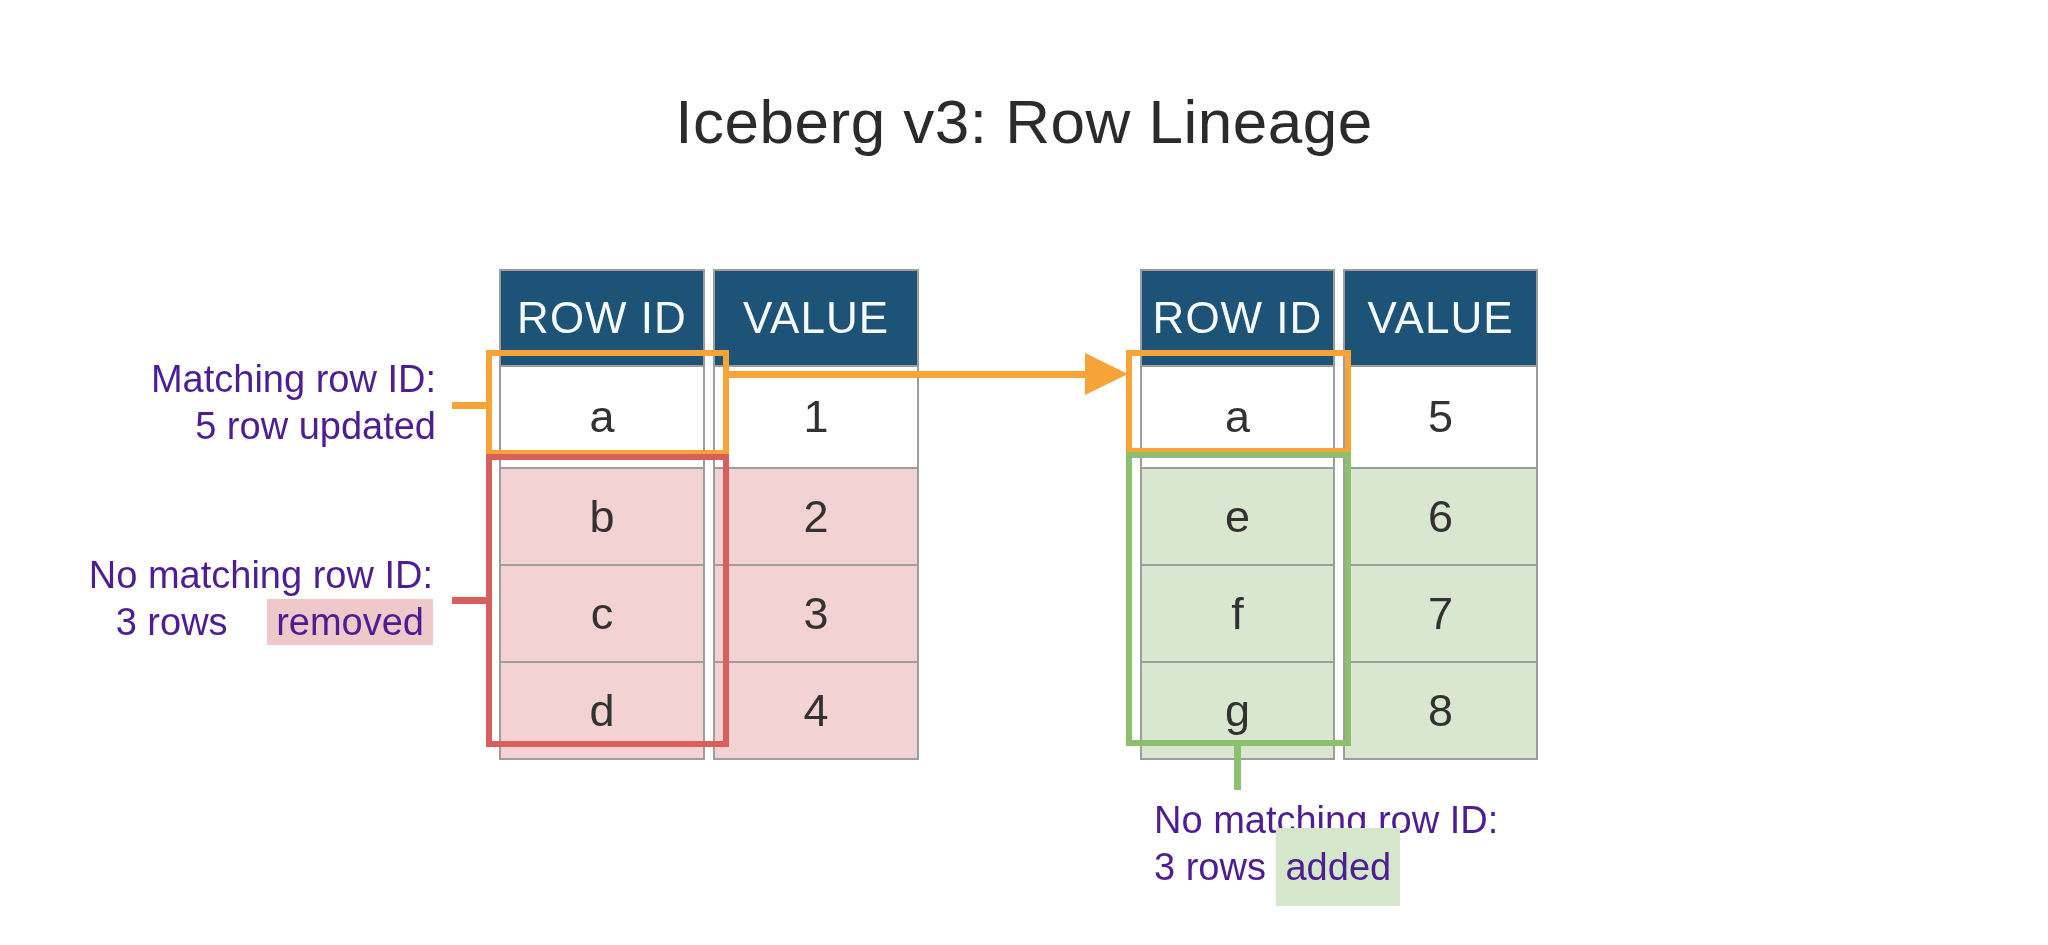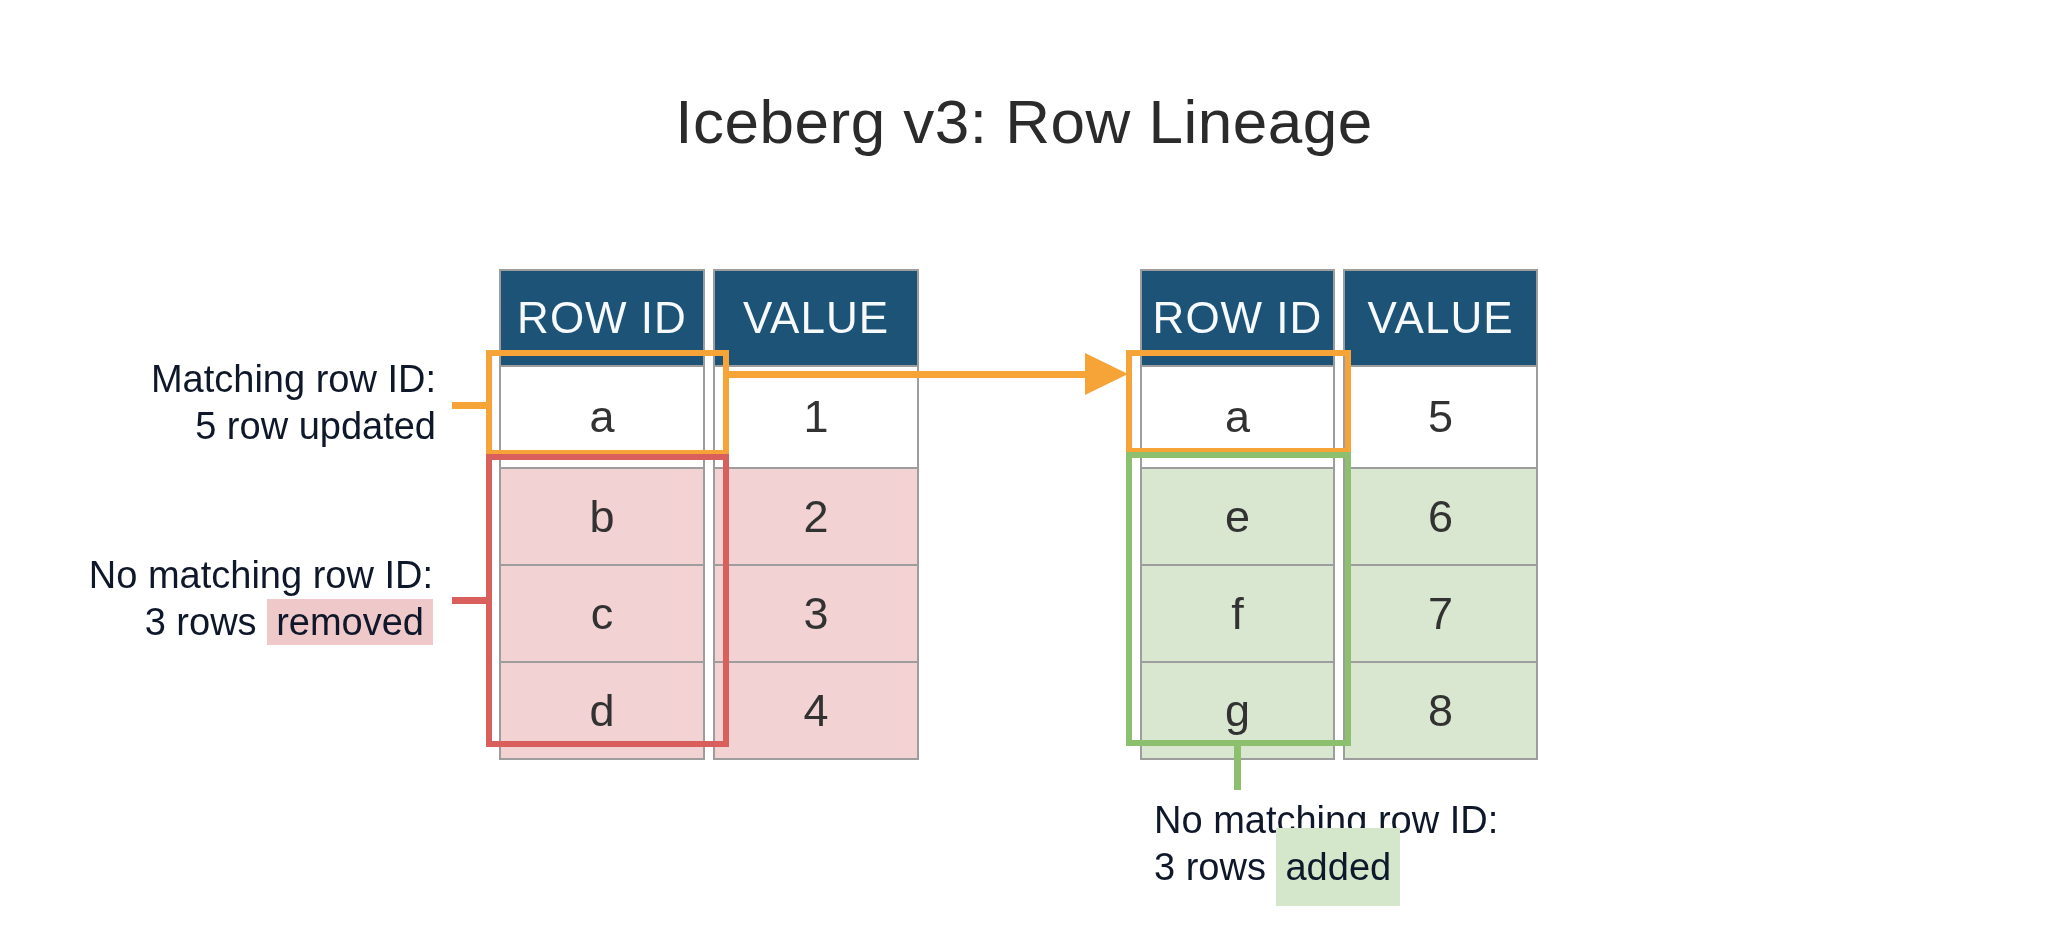--- a/index.html
+++ b/index.html
@@ -37,25 +37,25 @@
   #tick-matched{position:absolute;left:452px;top:402px;width:34px;height:7px;background:var(--accent-orange);}
   #tick-removed{position:absolute;left:452px;top:597px;width:34px;height:7px;background:var(--accent-red);}
   #line-added  {position:absolute;left:1234px;top:746px;width:7px;height:44px;background:var(--accent-green);}
   #arrow-shaft {position:absolute;left:729px;top:371px;width:360px;height:7px;background:var(--accent-orange);}
   #arrow-head{
     position:absolute;left:1085px;top:353px;width:0;height:0;
     border-top:21px solid transparent;border-bottom:21px solid transparent;
     border-left:43px solid var(--accent-orange);
   }
   
-  .note{position:absolute;font-size:38px;line-height:47px;color:#0f172a;white-space:nowrap;}
+  .note{position:absolute;font-size:38px;line-height:47px;color:#4c1d95;white-space:nowrap;}
   #note-matched{right:1612px;top:356px;text-align:right;}
   #note-removed{right:1615px;top:552px;text-align:right;}
   #note-added  {left:1154px;top:797px;text-align:left;}
-  .hl-removed{background:var(--highlight-pink);padding:2px 9px;}
+  .hl-removed{background:var(--highlight-pink);padding:2px 9px;margin-left:29px;}
   .hl-added  {background:var(--highlight-green);padding:18px 9px;}
 </style>
 </head>
 <body>
 
 <div id="canvas">
 
   <h1 class="title">Iceberg v3: Row Lineage</h1>
 
   <div class="tbl" id="source-table" style="left:499px;width:420px;">

